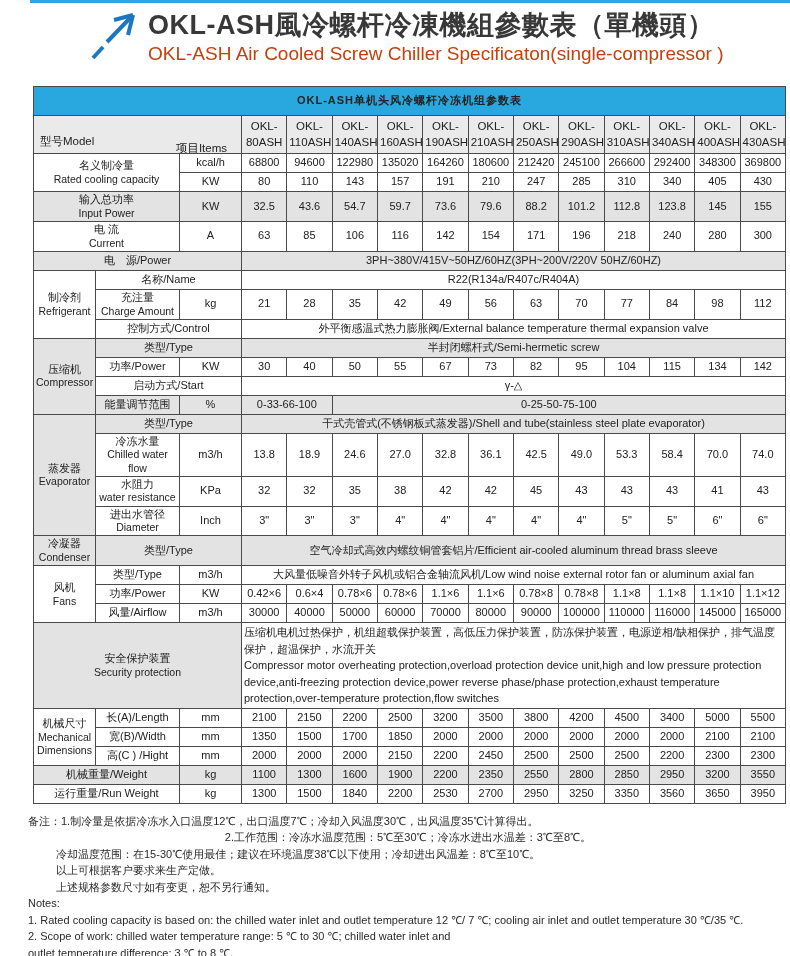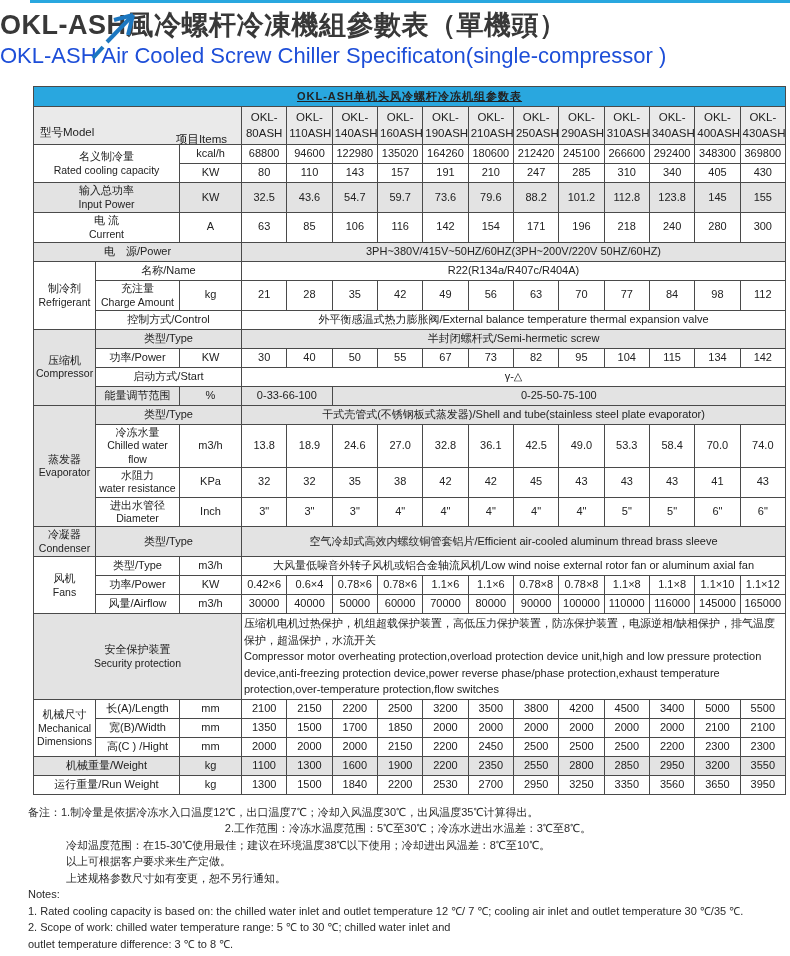--- a/index.html
+++ b/index.html
@@ -18,23 +18,23 @@
     background:#fff;
     font-family:"Liberation Sans", sans-serif;
     color:var(--ink);
     overflow:hidden;
   }
   .top-strip{position:absolute;top:0;left:30px;right:0;height:3px;background:var(--accent);}
 
   
   .doc-header{position:relative;padding-top:10px;height:82px;}
   .logo-arrow{position:absolute;left:88px;top:8px;width:52px;height:52px;color:var(--arrow);}
-  .titles{}
+  .titles{margin-left:148px;}
   .title-zh{font-size:27px;font-weight:bold;color:#383838;letter-spacing:.5px;line-height:1.15;}
-  .title-en{font-size:22px;color:#1d4ed8;margin-top:2px;}
+  .title-en{font-size:19px;color:#c2410c;margin-top:2px;}
 
   
   table.spec{
     border-collapse:collapse;
     table-layout:fixed;
     width:753px;
     margin:4px 0 0 33px;
   }
   table.spec td{
     border:1px solid var(--border);
@@ -44,23 +44,22 @@
     padding:1px 2px;
     line-height:1.25;
     color:var(--ink);
     overflow:hidden;
   }
   td.banner{
     background:var(--accent);
     color:#fff;
     font-size:14px;
     font-weight:bold;
-    height:20px;
+    height:29px;
     letter-spacing:1px;
-    text-decoration:underline;
   }
   
   tr.model-row td{background:var(--headshade);height:38px;font-size:11.5px;}
   td.corner{
     position:relative;
     background:
       linear-gradient(to bottom right,
         transparent calc(50% - 0.6px), var(--border) calc(50% - 0.6px),
         var(--border) calc(50% + 0.6px), transparent calc(50% + 0.6px)),
       var(--headshade);
@@ -78,21 +77,21 @@
   .k-longtext{text-align:left;padding:3px 7px;}
   .k-longtext .ln{font-size:11px;line-height:1.5;text-align:left;}
   .k-group{font-size:11px;}
   .row-h2 td{height:28px;}   
   .row-h1 td{height:19px;}   
 
   
   .notes{margin:9px 0 0 28px;font-size:11px;line-height:1.5;color:#2a2a2a;width:745px;}
   .notes .line{white-space:normal;}
   .notes .ind1{margin-left:15px;text-align:center;}
-  .notes .ind2{margin-left:38px;}
+  .notes .ind2{margin-left:28px;}
 </style>
 </head>
 <body>
 
 <div class="page">
   <div class="top-strip"></div>
 
   <div class="doc-header">
     <span class="logo-arrow">
       <svg viewBox="0 0 52 52" width="52" height="52">

